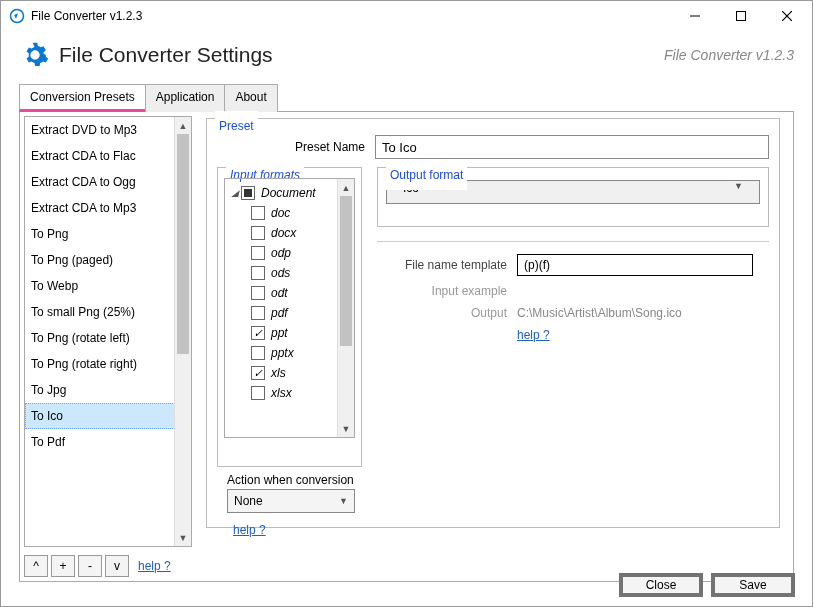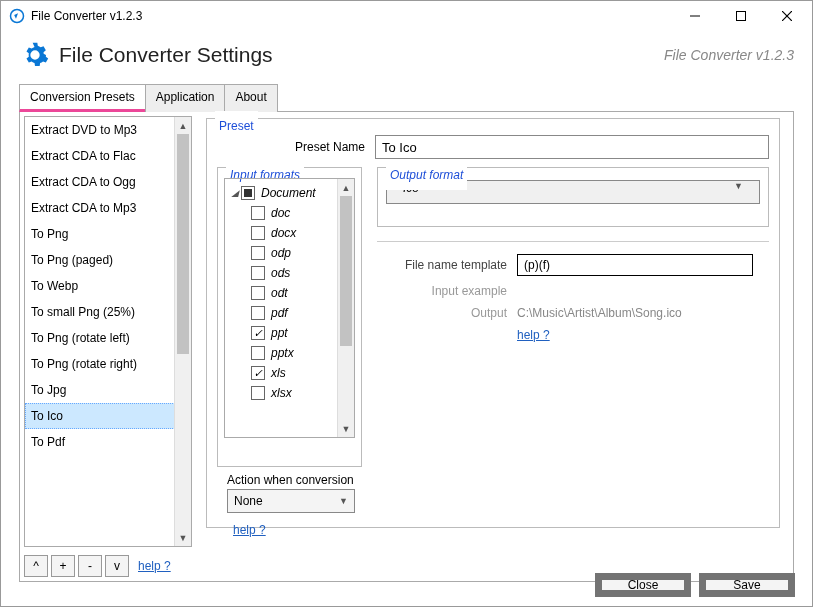--- a/index.html
+++ b/index.html
@@ -59,34 +59,34 @@
 .tree-row .tri { width: 12px; display: inline-flex; justify-content: center; font-size: 9px; color: #555; }
 .tree-row .cb { width: 14px; height: 14px; border: 1px solid #666; margin-right: 6px; display: inline-flex; align-items: center; justify-content: center; font-size: 11px; }
 .tree-row .cb.tri-state::after { content: ""; width: 8px; height: 8px; background: #333; display: block; }
 .tree-row .cb.checked::after { content: "✓"; }
 .tree-child { padding-left: 24px; }
 
 .action-lbl { margin: 6px 10px 2px 10px; }
 .action-sel { margin: 0 10px; height: 24px; border: 1px solid #888; background: #f4f4f4; display: flex; align-items: center; justify-content: space-between; padding: 0 6px; }
 .input-help { margin: 10px 10px 0 10px; }
 
-.output-fs { flex: 1; height: 60px; font-style: italic; }
+.output-fs { flex: 1; height: 60px; }
 .output-sel { margin: 12px 8px 8px 8px; height: 24px; border: 1px solid #888; background: #f0f0f0; display: flex; align-items: flex-start; justify-content: space-between; padding: 0 16px; }
 
 .template-section { margin: 14px 0 0 0; border-top: 1px solid #ccc; padding-top: 12px; }
 .template-row { display: flex; align-items: center; margin-bottom: 8px; }
 .template-row .lbl { width: 130px; text-align: right; margin-right: 10px; color: #444; }
 .template-row .lbl.grey { color: #999; }
 .template-row input { flex: 1; border: 1px solid #000000; padding: 3px 6px; height: 22px; margin-right: 16px; }
 .template-row .val { color: #888; }
 .template-row .linkval { color: #2060c0; text-decoration: underline; }
 
 
 .bottom { position: absolute; right: 18px; bottom: 10px; display: flex; gap: 8px; }
-.btn { width: 96px; height: 24px; border: 7px solid #737373; background: #f4f4f4; display: flex; align-items: center; justify-content: center; }
+.btn { width: 84px; height: 24px; border: 4px solid #737373; background: #f4f4f4; display: flex; align-items: center; justify-content: center; }
 
 svg { display: block; }
 </style>
 </head>
 <body>
 
 <div class="titlebar">
   <span class="app-icon">
     <svg width="16" height="16" viewBox="0 0 16 16">
         <circle cx="8" cy="8" r="6.5" fill="none" stroke="#0a77d5" stroke-width="1.5"></circle>

